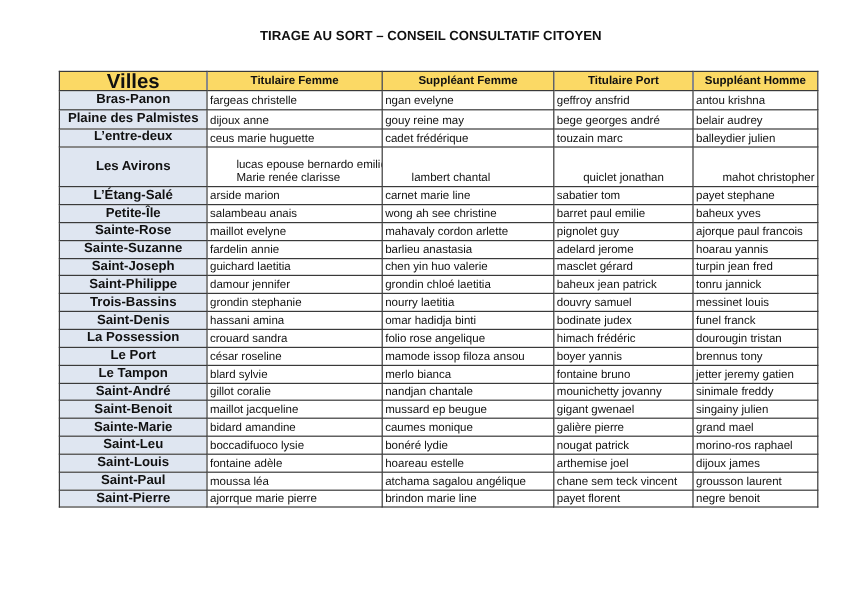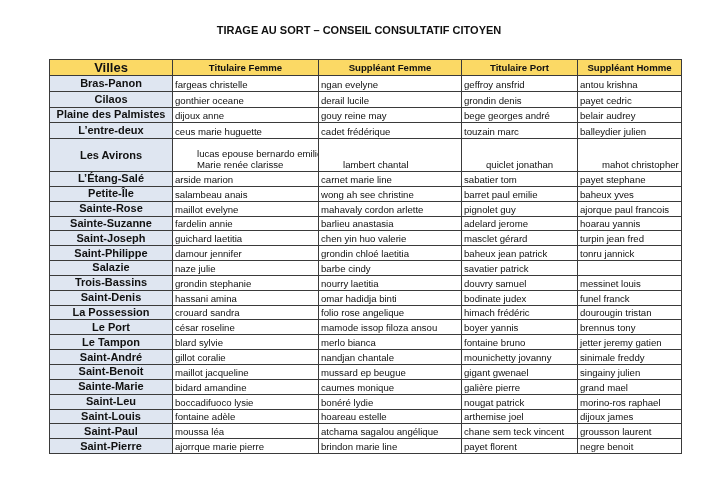--- a/index.html
+++ b/index.html
@@ -50,21 +50,21 @@
     }
     .grid thead th {
       background: #fbd965;
       font-weight: bold;
       font-size: 9.6px;
       height: 15px;
       text-align: center;
       color: #111;
     }
     .grid thead th.villes-h {
-      font-size: 13px;
+      font-size: 17px;
     }
     .grid tbody tr { height: 14.85px; }
     .grid tbody tr.tall { height: 33px; }
     .grid tbody tr.top4 { height: 15.75px; margin-left: 40px; }
     .grid td.ville {
       background: #dfe6f1;
       font-weight: bold;
       font-size: 11px;
       text-align: center;
       color: #111;
@@ -103,27 +103,20 @@
   <tbody id="tbody">
 
     <tr class="top4">
       <td class="ville">Bras-Panon</td>
       <td class="name">fargeas christelle</td>
       <td class="name">ngan evelyne</td>
       <td class="name">geffroy ansfrid</td>
       <td class="name">antou krishna</td>
     </tr>
     <tr class="top4">
-      <td class="ville">Cilaos</td>
-      <td class="name">gonthier oceane</td>
-      <td class="name">derail lucile</td>
-      <td class="name">grondin denis</td>
-      <td class="name">payet cedric</td>
-    </tr>
-    <tr class="top4">
       <td class="ville">Plaine des Palmistes</td>
       <td class="name">dijoux anne</td>
       <td class="name">gouy reine may</td>
       <td class="name">bege georges andré</td>
       <td class="name">belair audrey</td>
     </tr>
     <tr class="top4">
       <td class="ville">L’entre-deux</td>
       <td class="name">ceus marie huguette</td>
       <td class="name">cadet frédérique</td>
@@ -177,27 +170,20 @@
       <td class="name">turpin jean fred</td>
     </tr>
     <tr>
       <td class="ville">Saint-Philippe</td>
       <td class="name">damour jennifer</td>
       <td class="name">grondin chloé laetitia</td>
       <td class="name">baheux jean patrick</td>
       <td class="name">tonru jannick</td>
     </tr>
     <tr>
-      <td class="ville">Salazie</td>
-      <td class="name">naze julie</td>
-      <td class="name">barbe cindy</td>
-      <td class="name">savatier patrick</td>
-      <td class="name"></td>
-    </tr>
-    <tr>
       <td class="ville">Trois-Bassins</td>
       <td class="name">grondin stephanie</td>
       <td class="name">nourry laetitia</td>
       <td class="name">douvry samuel</td>
       <td class="name">messinet louis</td>
     </tr>
     <tr>
       <td class="ville">Saint-Denis</td>
       <td class="name">hassani amina</td>
       <td class="name">omar hadidja binti</td>

